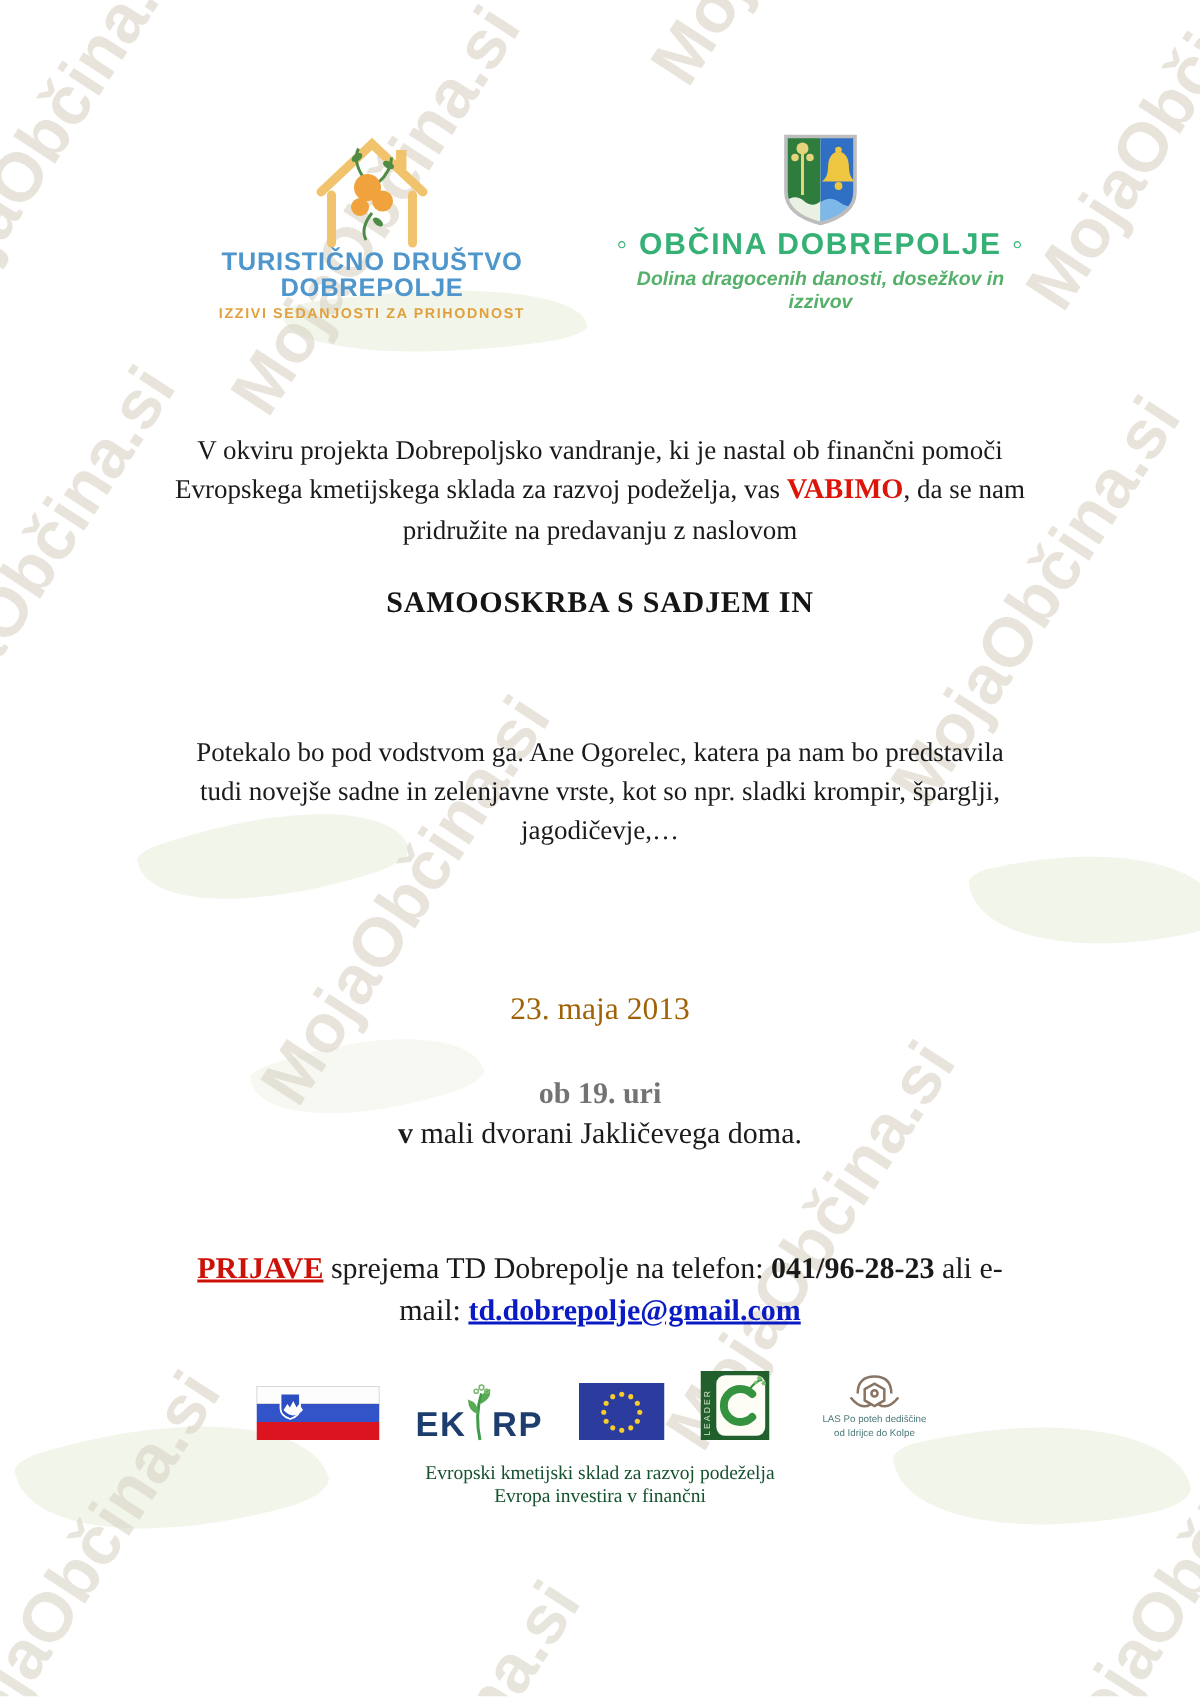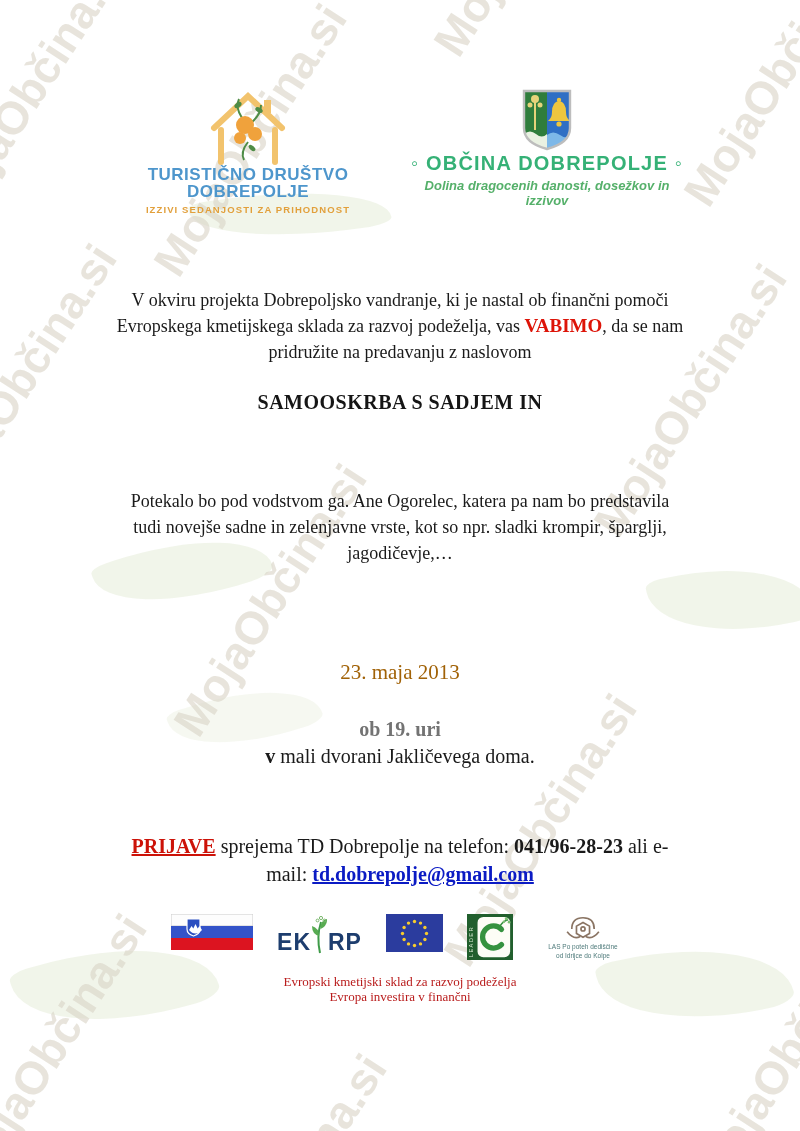--- a/index.html
+++ b/index.html
@@ -41,27 +41,27 @@
   .sched-intro{top:612px;font-size:19px;}
   .sched-date{top:660px;font-size:21px;font-weight:normal;color:#a16207;}
   .sched-timeplace{top:716px;font-size:20px;line-height:27px;}
   .time-red{font-weight:bold;color:#737373;}
   .venue-bold{font-weight:bold;}
   .prijave{top:832px;font-size:20px;line-height:28px;}
   .prijave-label{font-weight:bold;color:#cc1208;text-decoration:underline;}
   .phone{font-weight:bold;}
   .email-link{font-weight:bold;color:#0b1bc4;text-decoration:underline;cursor:pointer;}
   
-  .footer-logos{top:914px;display:flex;justify-content:center;align-items:flex-start;gap:24px;}
+  .footer-logos{top:914px;display:flex;justify-content:center;align-items:flex-end;gap:24px;}
   .ekrp{display:flex;align-items:flex-end;font-family:"Liberation Sans",sans-serif;
         font-weight:bold;font-size:23px;color:#1d3d6e;letter-spacing:1px;line-height:22px;}
   .las-block{display:flex;flex-direction:column;align-items:center;width:92px;}
   .las-text{font-family:"Liberation Sans",sans-serif;font-size:6.5px;line-height:8px;
             color:#4e7a7a;text-align:center;margin-top:1px;}
-  .captions{top:974px;font-size:13px;line-height:15px;color:#b91c1c;}
+  .captions{top:974px;font-size:13px;line-height:15px;color:#14532d;}
 </style>
 </head>
 <body>
 
 <div class="page">
 
   <div class="wm-layer">
     <div class="leaf leaf1"></div>
     <div class="leaf leaf2"></div>
     <div class="leaf leaf3"></div>

